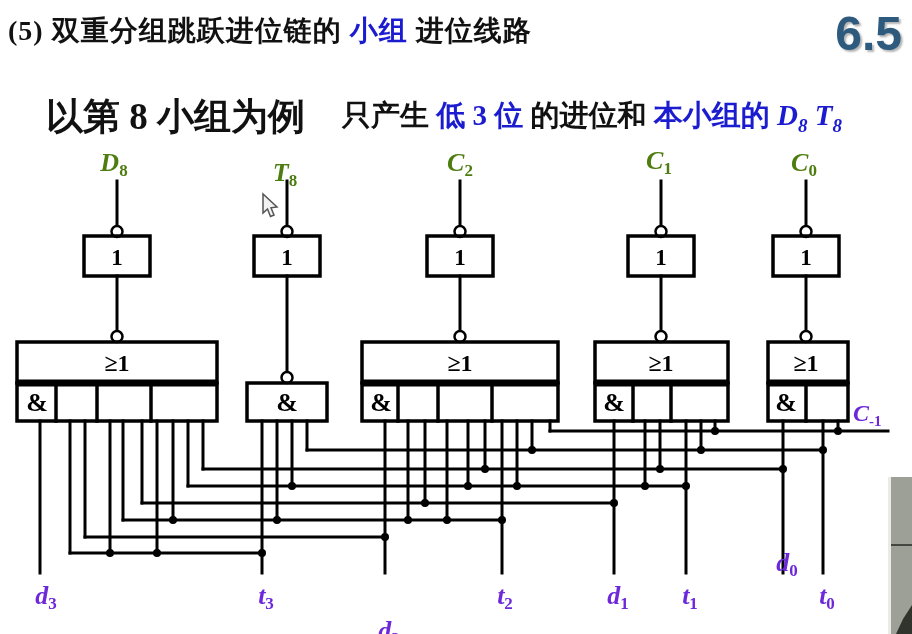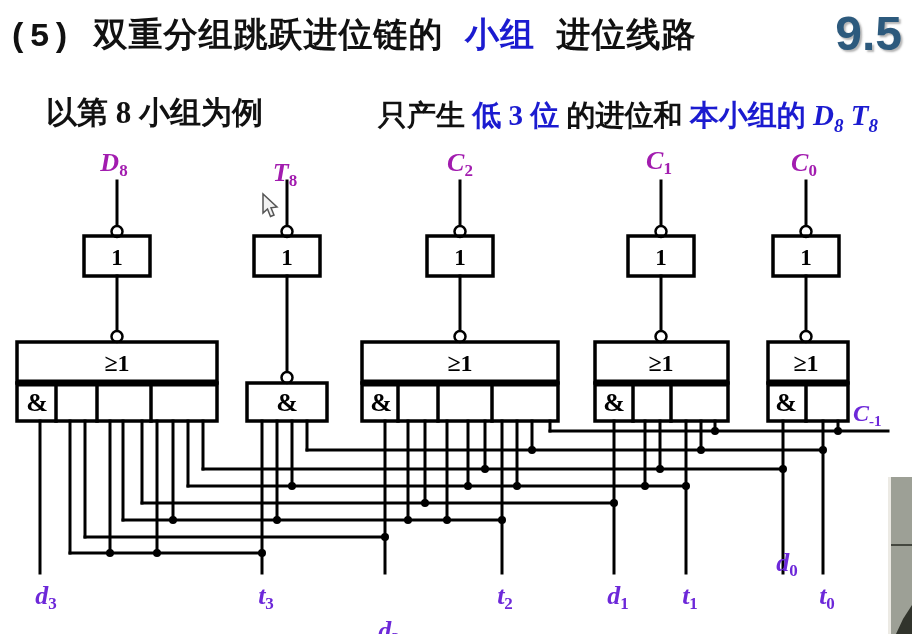--- a/index.html
+++ b/index.html
@@ -1,29 +1,29 @@
 <!DOCTYPE html>
 <html><head>
 <meta charset="utf-8">
 <style>
   html,body{margin:0;padding:0;}
   body{width:912px;height:634px;position:relative;background:#ffffff;overflow:hidden;
        font-family:"Liberation Serif","DejaVu Serif",serif;}
   .abs{position:absolute;}
   .ctr{transform:translateX(-50%);}
-  .title-line{left:8px;top:12px;font-size:34px;font-weight:bold;letter-spacing:1px;white-space:nowrap;color:#111;font-family:Liberation Mono, monospace;}
+  .title-line{left:8px;top:12px;font-size:28px;font-weight:bold;letter-spacing:1px;white-space:nowrap;color:#111;}
   .blue{color:#1b1bd0;}
   .page-num{right:10px;top:6px;font-size:48px;font-weight:bold;color:#2d5a7d;
             font-family:"Liberation Sans","DejaVu Sans",sans-serif;text-shadow:2px 2px 2px rgba(40,40,40,.35);}
-  .sub1{left:46px;top:92px;font-size:31px;font-weight:bold;color:#111;white-space:nowrap;}
-  .sub2{left:342px;top:96px;font-size:29px;font-weight:bold;color:#111;white-space:nowrap;margin-left:36px;}
+  .sub1{left:46px;top:92px;font-size:37px;font-weight:bold;color:#111;white-space:nowrap;}
+  .sub2{left:342px;top:96px;font-size:29px;font-weight:bold;color:#111;white-space:nowrap;}
   .ital{font-style:italic;}
   .sig{font-size:26px;font-weight:bold;font-style:italic;white-space:nowrap;line-height:1;}
   .sig sub{font-size:17px;font-style:normal;vertical-align:-5px;}
-  .sig.blue{color:#a21caf;}
+  .sig.blue{color:#4d7c0f;}
   .sig.black{color:#6d28d9;}
   .gate-txt{font-weight:bold;color:#000;white-space:nowrap;line-height:1;transform:translate(-50%,-50%);}
   .or-txt{font-size:24px;}
   .and-txt{font-size:26px;}
   .not-txt{font-size:23px;}
   sub{font-weight:bold;}
 </style>
 </head>
 <body>
 
@@ -191,21 +191,21 @@
     <rect x="888" y="477" width="3" height="157" fill="#eceae4"></rect>
     <rect x="891" y="477" width="21" height="157" fill="#9da096"></rect>
     <line x1="891" y1="545" x2="912" y2="545" stroke="#44473f" stroke-width="2"></line>
     <polygon points="903,619 912,605 912,634 896,634" fill="#31342c"></polygon>
   </g>
 </svg>
 
 <div class="abs title-line">
   <span>(5)</span><span> 双重分组跳跃进位链的 </span><span class="blue">小组</span><span> 进位线路</span>
 </div>
-<div class="abs page-num">9.5</div>
+<div class="abs page-num">6.5</div>
 
 <div class="abs sub1">以第 8 小组为例</div>
 
 <div class="abs sub2">
   <span>只产生 </span><span class="blue">低 3 位</span><span> 的进位和 </span><span class="blue">本小组的 </span><span class="blue ital"><span>D</span><sub style="font-size:19px">8</sub></span><span class="blue ital">&nbsp;<span>T</span><sub style="font-size:19px">8</sub></span>
 </div>
 
 <div class="abs ctr sig blue" style="left:114px;top:150px"><span>D</span><sub>8</sub></div>
 <div class="abs ctr sig blue" style="left:285px;top:160px"><span>T</span><sub>8</sub></div>
 <div class="abs ctr sig blue" style="left:460px;top:150px"><span>C</span><sub>2</sub></div>

